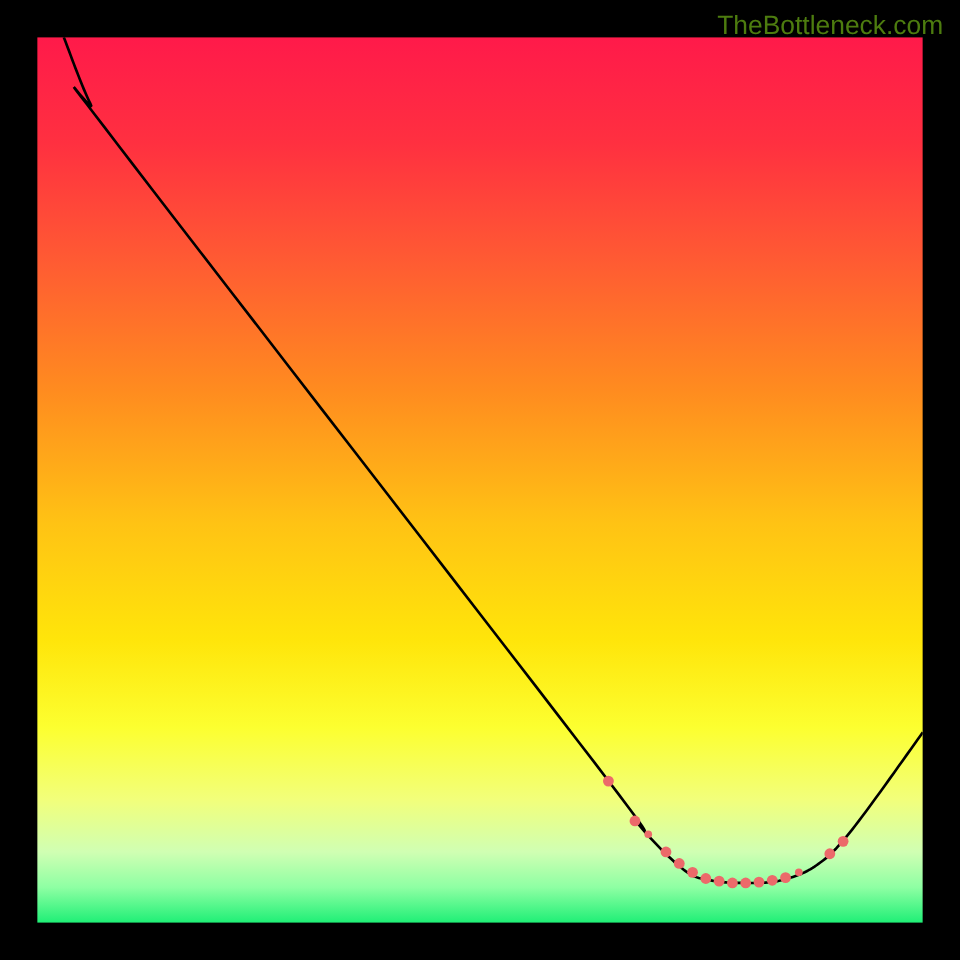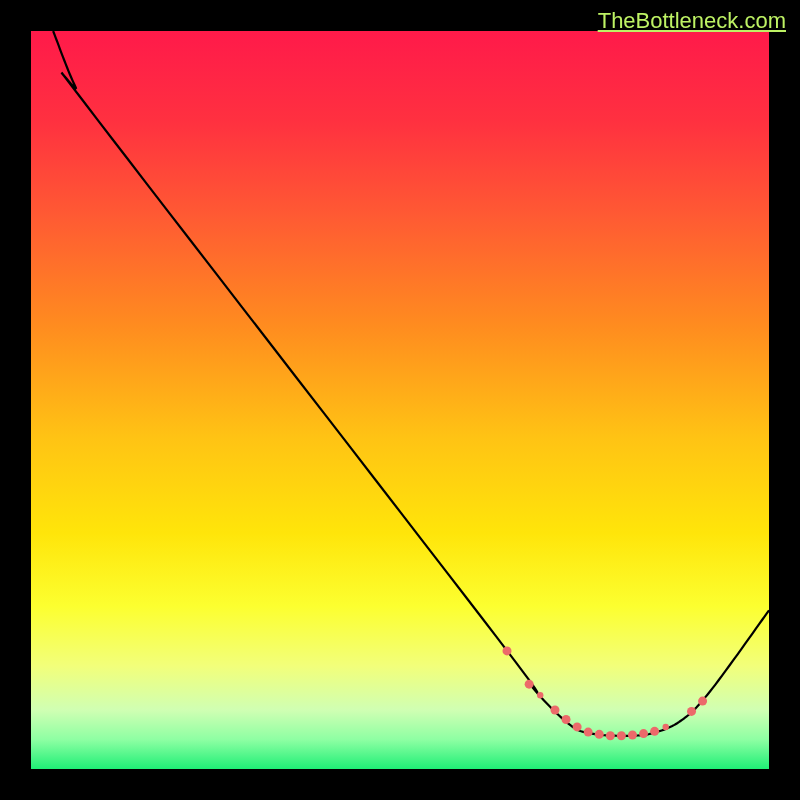--- a/index.html
+++ b/index.html
@@ -8,25 +8,24 @@
     background: #000;
     width: 800px;
     height: 800px;
     position: relative;
     font-family: Arial, sans-serif;
   }
   .watermark {
     position: absolute;
     top: 8px;
     right: 14px;
-    color: #bef264;
+    color: #4d7c0f;
     font-size: 22px;
     font-weight: 500;
     z-index: 10;
-    text-decoration: underline;
   }
   .plot {
     position: absolute;
     top: 31px;
     left: 31px;
     width: 738px;
     height: 738px;
   }
   svg {
     display: block;

